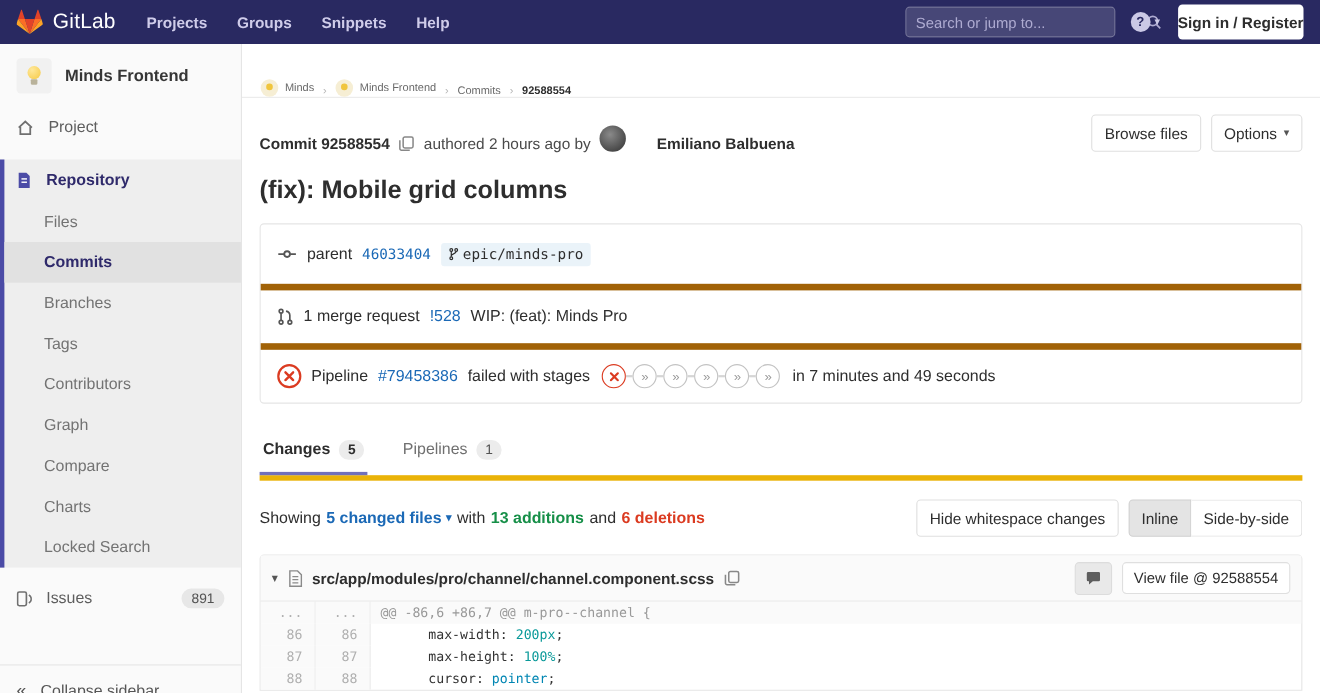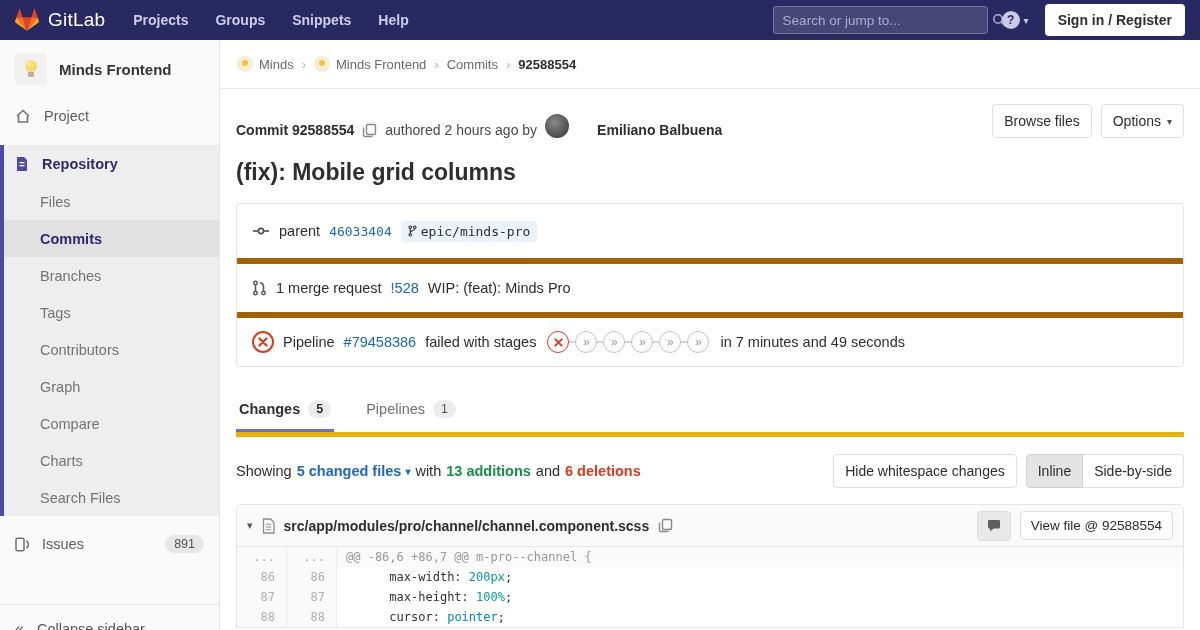--- a/index.html
+++ b/index.html
@@ -6,30 +6,30 @@
   html,body { width:1200px; height:630px; overflow:hidden; }
   body { font-family:"Liberation Sans", sans-serif; color:#2e2e2e; background:#fff; font-size:14px; }
 
   
   .navbar { height:40px; background:#292961; display:flex; align-items:center; padding:0 15px; }
   .brand { display:flex; align-items:center; gap:9px; margin-right:28px; }
   .brand-name { color:#fff; font-size:19px; font-weight:500; letter-spacing:.2px; }
   .nav-links { display:flex; gap:27px; }
   .nav-link { color:#cfccea; font-weight:600; font-size:14px; cursor:pointer; }
   .nav-spacer { flex:1; }
-  .searchbox { width:215px; height:28px; background:rgba(255,255,255,.14); border:1px solid rgba(255,255,255,.25);
+  .searchbox { width:191px; height:28px; background:rgba(255,255,255,.14); border:1px solid rgba(255,255,255,.25);
                border-radius:4px; display:flex; align-items:center; padding:0 9px; margin-right:14px;gap:32px; }
   .searchbox input { flex:1; background:transparent; border:none; outline:none; color:#fff; font-size:13.5px; font-family:inherit; }
   .searchbox input::placeholder { color:#aeabd1; }
   .help-wrap { display:flex; align-items:center; gap:4px; margin-right:16px; cursor:pointer; }
   .help-circle { width:18px; height:18px; border-radius:50%; background:#cbc9e6; color:#292961; font-weight:700;
                  font-size:12px; display:flex; align-items:center; justify-content:center; }
   .help-caret { color:#cbc9e6; font-size:10px; }
   .signin-btn { background:#fff; color:#2e2e2e; font-weight:600; font-size:14px; border:none; border-radius:4px;
-                padding:8px 13px; cursor:pointer; font-family:inherit; }
+                padding:8px 0; cursor:pointer; font-family:inherit; }
 
   
   .layout { display:flex; height:612px; }
 
   
   .sidebar { width:220px; flex:0 0 220px; background:#fafafa; border-right:1px solid #e5e5e5;
              display:flex; flex-direction:column; font-size:14.5px; color:#5e5e5e; }
   .project-head { display:flex; align-items:center; gap:12px; padding:13px 15px 12px; }
   .project-avatar { width:32px; height:32px; border-radius:4px; background:#f1f1f1; position:relative; flex:0 0 32px; }
   .bulb { position:absolute; left:10px; top:7px; width:12px; height:12px; border-radius:50%;
@@ -43,22 +43,22 @@
   .sub-item { height:37px; display:flex; align-items:center; padding-left:36px; color:#737373; cursor:pointer; }
   .sub-item.active { background:#e1e1e1; color:#2f2a6b; font-weight:700; }
   .issues-row { margin-top:8px; height:40px; display:flex; align-items:center; gap:13px; padding:0 15px; cursor:pointer; }
   .count-badge { margin-left:auto; background:#e7e7e7; border-radius:10px; padding:2px 9px; font-size:12.5px; color:#525252; }
   .collapse-row { margin-top:auto; border-top:1px solid #e5e5e5; height:48px; display:flex; align-items:center;
                   gap:13px; padding:0 15px; color:#555; cursor:pointer; }
   .collapse-glyph { font-size:16px; color:#555; }
 
   
   .content { flex:1; display:flex; flex-direction:column; overflow:hidden; }
-  .breadcrumbs { height:49px; flex:0 0 49px; border-bottom:1px solid #eaeaea; display:flex; align-items:center;
-                 padding:0 17px; font-size:13px; color:#696969; gap:8px; }
+  .breadcrumbs { height:49px; flex:0 0 49px; border-bottom:1px solid #eaeaea; display:flex; align-items:flex-end;
+                 padding:0 17px; font-size:10px; color:#696969; gap:8px; }
   .crumb { display:flex; align-items:center; gap:6px; cursor:pointer; }
   .mini-avatar { width:16px; height:16px; border-radius:50%; background:#f6eed4; position:relative; }
   .mini-avatar::after { content:""; position:absolute; left:5px; top:4px; width:6px; height:6px; border-radius:50%; background:#f0c53d; }
   .crumb-sep { color:#b5b5b5; }
   .crumb-current { font-weight:700; color:#2e2e2e; }
 
   .page { padding:0 16px; flex:1; overflow:hidden; }
 
   .commit-head { display:flex; align-items:flex-end; margin-top:15px; gap:8px; }
   .commit-sha-label { font-weight:700; }
@@ -202,21 +202,21 @@
         <span>Repository</span>
       </div>
       <div class="sub-item">Files</div>
       <div class="sub-item active">Commits</div>
       <div class="sub-item">Branches</div>
       <div class="sub-item">Tags</div>
       <div class="sub-item">Contributors</div>
       <div class="sub-item">Graph</div>
       <div class="sub-item">Compare</div>
       <div class="sub-item">Charts</div>
-      <div class="sub-item">Search Files</div>
+      <div class="sub-item">Locked Search</div>
     </div>
 
     <div class="issues-row">
       <span class="sicon">
         <svg width="14" height="15" viewBox="0 0 14 15">
             <rect x="1" y="1.2" width="8" height="12.5" rx="1.5" fill="none" stroke="#707070" stroke-width="1.5"></rect>
             <path d="M11.2 4a4 4 0 010 7.2" fill="none" stroke="#707070" stroke-width="1.5"></path>
           </svg>
       </span>
       <span>Issues</span>

